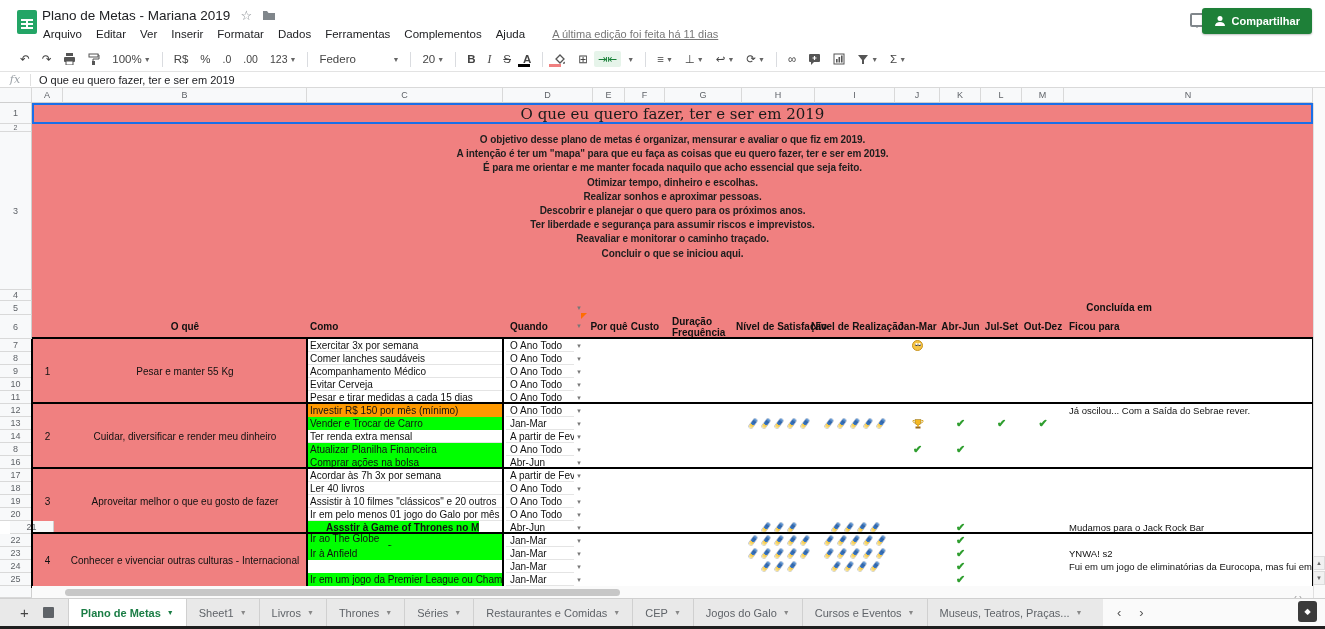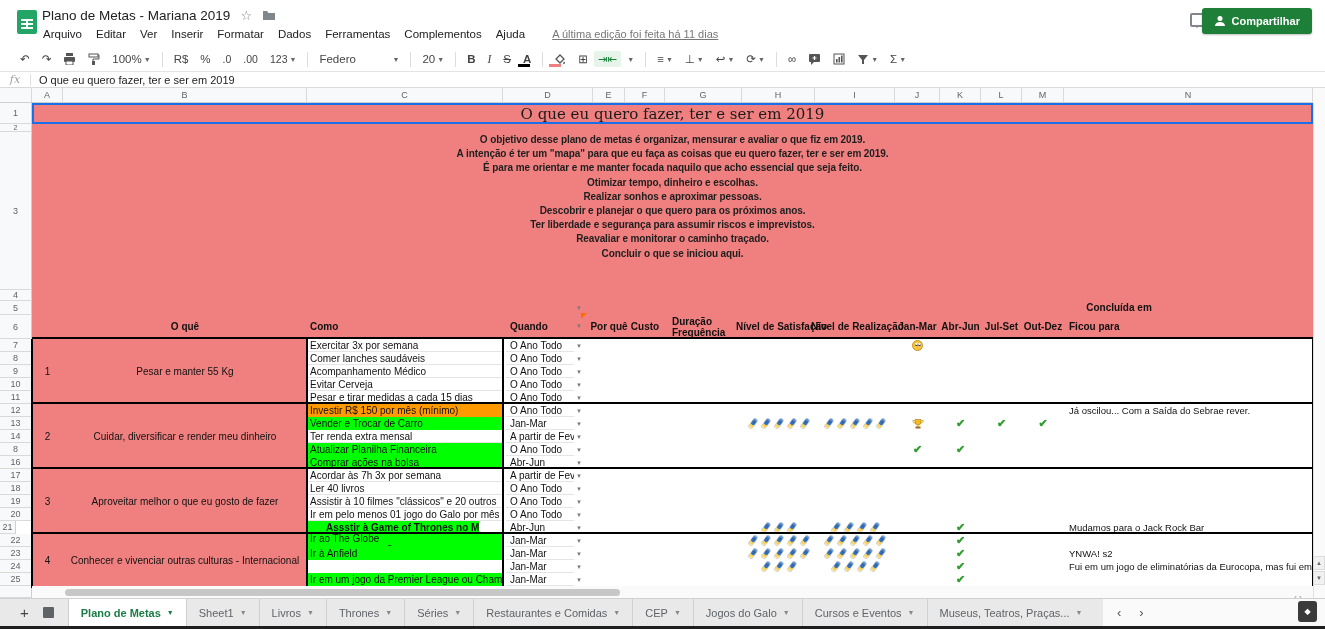--- a/index.html
+++ b/index.html
@@ -283,21 +283,21 @@
       <div class="abs rowhead" style="left: 0px; top: 303px; width: 32px; height: 13px;">11</div>
       <div class="abs rowhead" style="left: 0px; top: 316px; width: 32px; height: 13px;">12</div>
       <div class="abs rowhead" style="left: 0px; top: 329px; width: 32px; height: 13px;">13</div>
       <div class="abs rowhead" style="left: 0px; top: 342px; width: 32px; height: 13px;">14</div>
       <div class="abs rowhead" style="left: 0px; top: 355px; width: 32px; height: 13px;">8</div>
       <div class="abs rowhead" style="left: 0px; top: 368px; width: 32px; height: 13px;">16</div>
       <div class="abs rowhead" style="left: 0px; top: 381px; width: 32px; height: 13px;">17</div>
       <div class="abs rowhead" style="left: 0px; top: 394px; width: 32px; height: 13px;">18</div>
       <div class="abs rowhead" style="left: 0px; top: 407px; width: 32px; height: 13px;">19</div>
       <div class="abs rowhead" style="left: 0px; top: 420px; width: 32px; height: 13px;">20</div>
-      <div class="abs rowhead" style="left: 0px; top: 433px; width: 16px; height: 13px;">21</div>
+      <div class="abs rowhead" style="left: 10px; top: 433px; width: 44px; height: 13px;">21</div>
       <div class="abs rowhead" style="left: 0px; top: 446px; width: 32px; height: 13px;">22</div>
       <div class="abs rowhead" style="left: 0px; top: 459px; width: 32px; height: 13px;">23</div>
       <div class="abs rowhead" style="left: 0px; top: 472px; width: 32px; height: 13px;">24</div>
       <div class="abs rowhead" style="left: 0px; top: 485px; width: 32px; height: 13px;">25</div>
       <div class="abs rowhead" style="left: 0px; top: 498px; width: 32px; height: 12px;"></div>
       <div class="abs sheet-title" style="left: 32px; top: 16px; width: 1281px; height: 20px; line-height: 20px;">O que eu quero fazer, ter e ser em 2019</div>
       <div class="abs sel" style="left: 32px; top: 15px; width: 1281px; height: 21px;"></div>
       <div class="abs " style="left: 32px; top: 45px; width: 1281px; height: 158px;">
         <div class="intro-line">O objetivo desse plano de metas é organizar, mensurar e avaliar o que fiz em 2019.</div>
         <div class="intro-line">A intenção é ter um "mapa" para que eu faça as coisas que eu quero fazer, ter e ser em 2019.</div>

